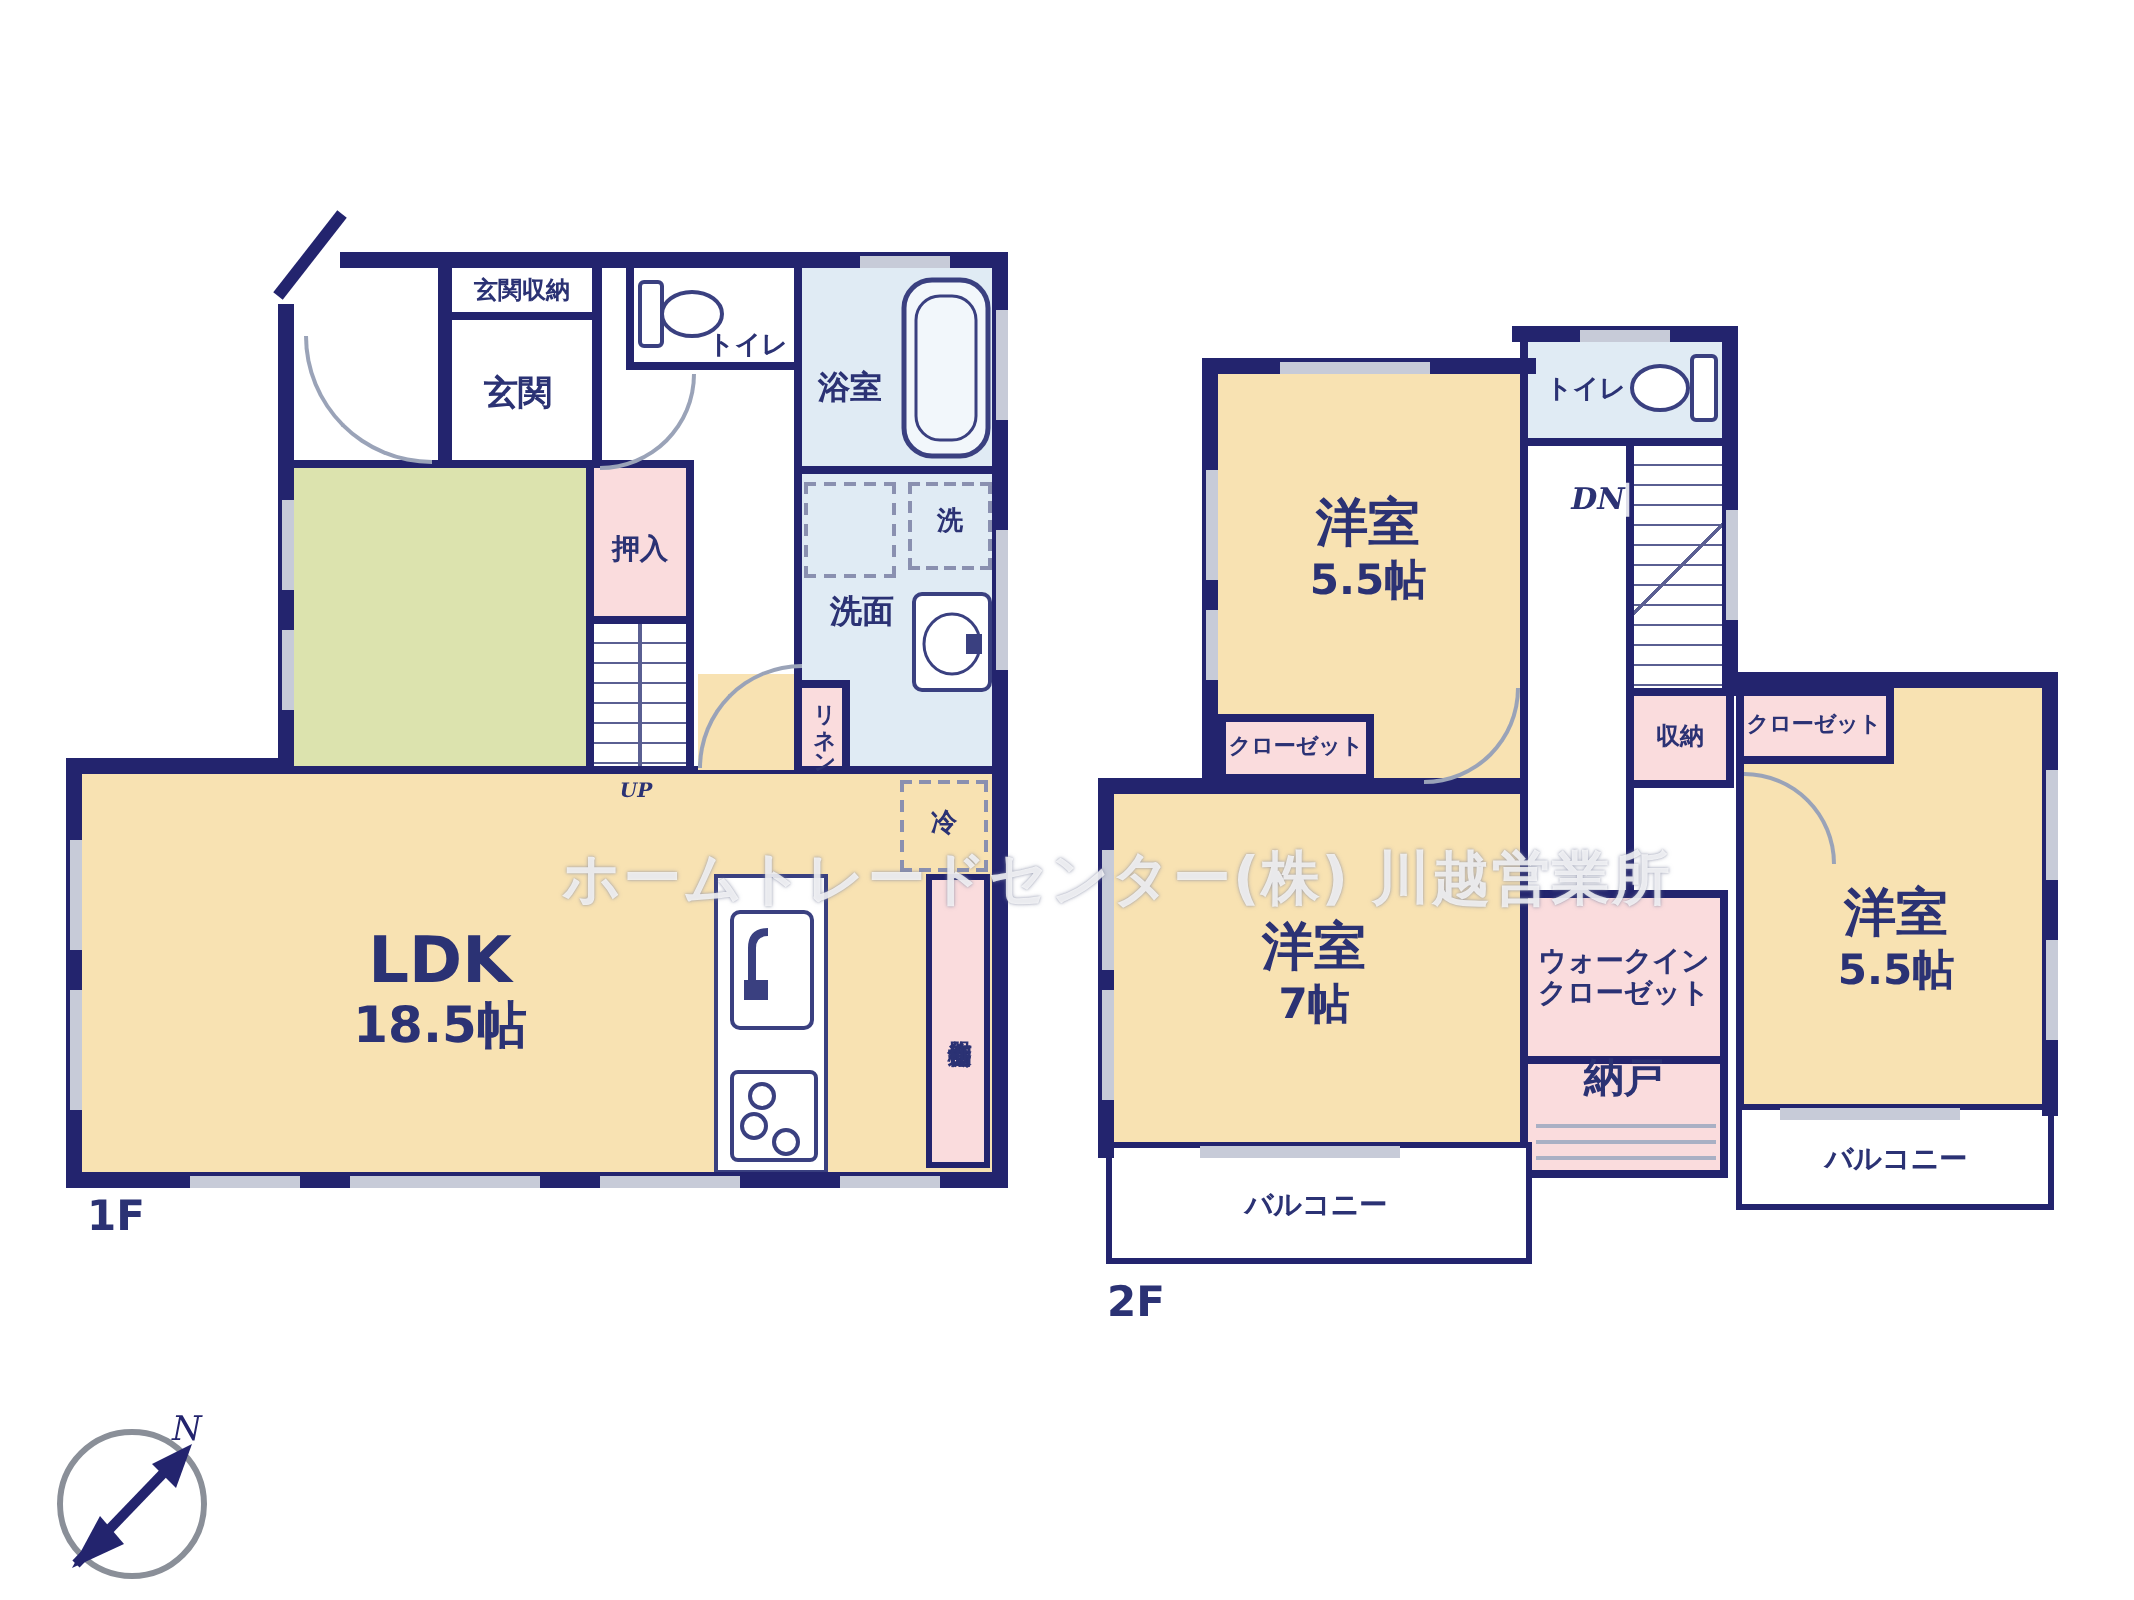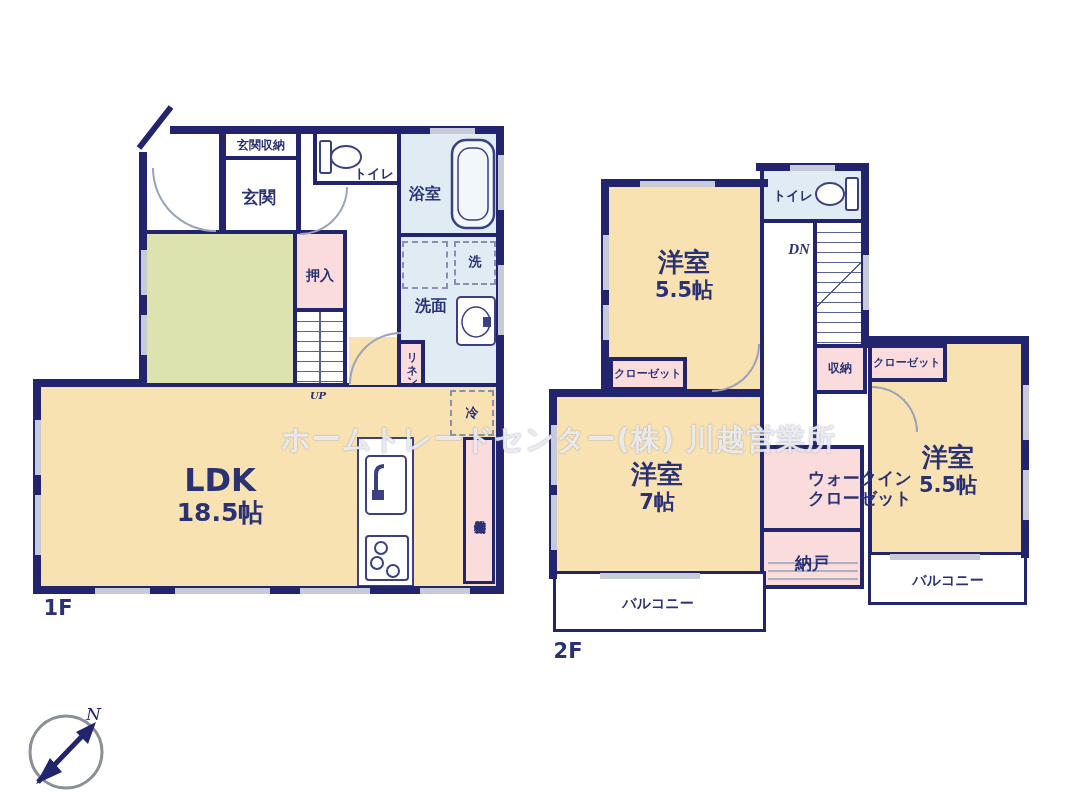--- a/index.html
+++ b/index.html
@@ -164,38 +164,38 @@
   <svg class="fix" style="left:812px;top:172px;" width="50" height="44" viewBox="0 0 50 44">
     <ellipse cx="18" cy="22" rx="14" ry="11" fill="#fff" stroke="#3a4080" stroke-width="2"></ellipse>
     <rect x="34" y="6" width="12" height="32" rx="2" fill="#fff" stroke="#3a4080" stroke-width="2"></rect>
   </svg>
 
   <div class="lbl" style="left:684px;top:275px;font-size:26px;">
     <div>洋室</div>
     <div style="font-size:21px;">5.5帖</div>
   </div>
   <div class="lbl" style="left:793px;top:196px;font-size:13px;">トイレ</div>
-  <div class="lbl ser" style="left:799px;top:250px;font-size:15px;background:rgba(255,255,255,0.85);padding:0 2px;z-index:6;font-family:Liberation Serif, serif;">DN</div>
+  <div class="lbl ser" style="left:799px;top:250px;font-size:15px;background:rgba(255,255,255,0.85);padding:0 2px;z-index:6;">DN</div>
   <div class="lbl" style="left:648px;top:374px;font-size:11px;">クローゼット</div>
   <div class="lbl" style="left:840px;top:369px;font-size:12px;">収納</div>
   <div class="lbl" style="left:907px;top:363px;font-size:11px;">クローゼット</div>
   <div class="lbl" style="left:948px;top:470px;font-size:26px;">
     <div>洋室</div>
     <div style="font-size:21px;">5.5帖</div>
   </div>
   <div class="lbl" style="left:948px;top:580px;font-size:14px;">バルコニー</div>
   <div class="lbl" style="left:657px;top:487px;font-size:26px;">
     <div>洋室</div>
     <div style="font-size:21px;">7帖</div>
   </div>
-  <div class="lbl" style="left:812px;top:489px;font-size:17px;margin-left:48px;">
+  <div class="lbl" style="left:812px;top:489px;font-size:14px;">
     <div>ウォークイン</div>
     <div>クローゼット</div>
   </div>
-  <div class="lbl" style="left:812px;top:564px;font-size:17px;font-family:Liberation Serif, serif;">納戸</div>
+  <div class="lbl" style="left:812px;top:540px;font-size:20px;font-family:Liberation Serif, serif;">納戸</div>
   <div class="lbl" style="left:658px;top:603px;font-size:14px;">バルコニー</div>
   <div class="lbl" style="left:568px;top:651px;font-size:21px;">2F</div>
 
   <div class="wm" style="left:281px;top:384px;margin-top:36px;">ホームトレードセンター(株) 川越営業所</div>
 
   <svg class="fix" style="left:18px;top:698px;z-index:5;" width="100" height="100" viewBox="0 0 100 100">
     <circle cx="48" cy="54" r="36" fill="none" stroke="#8a8f98" stroke-width="3"></circle>
     <g>
       <line x1="20" y1="84" x2="70" y2="32" stroke="#23246e" stroke-width="5"></line>
       <polygon points="78,24 58,34 70,46" fill="#23246e"></polygon>

